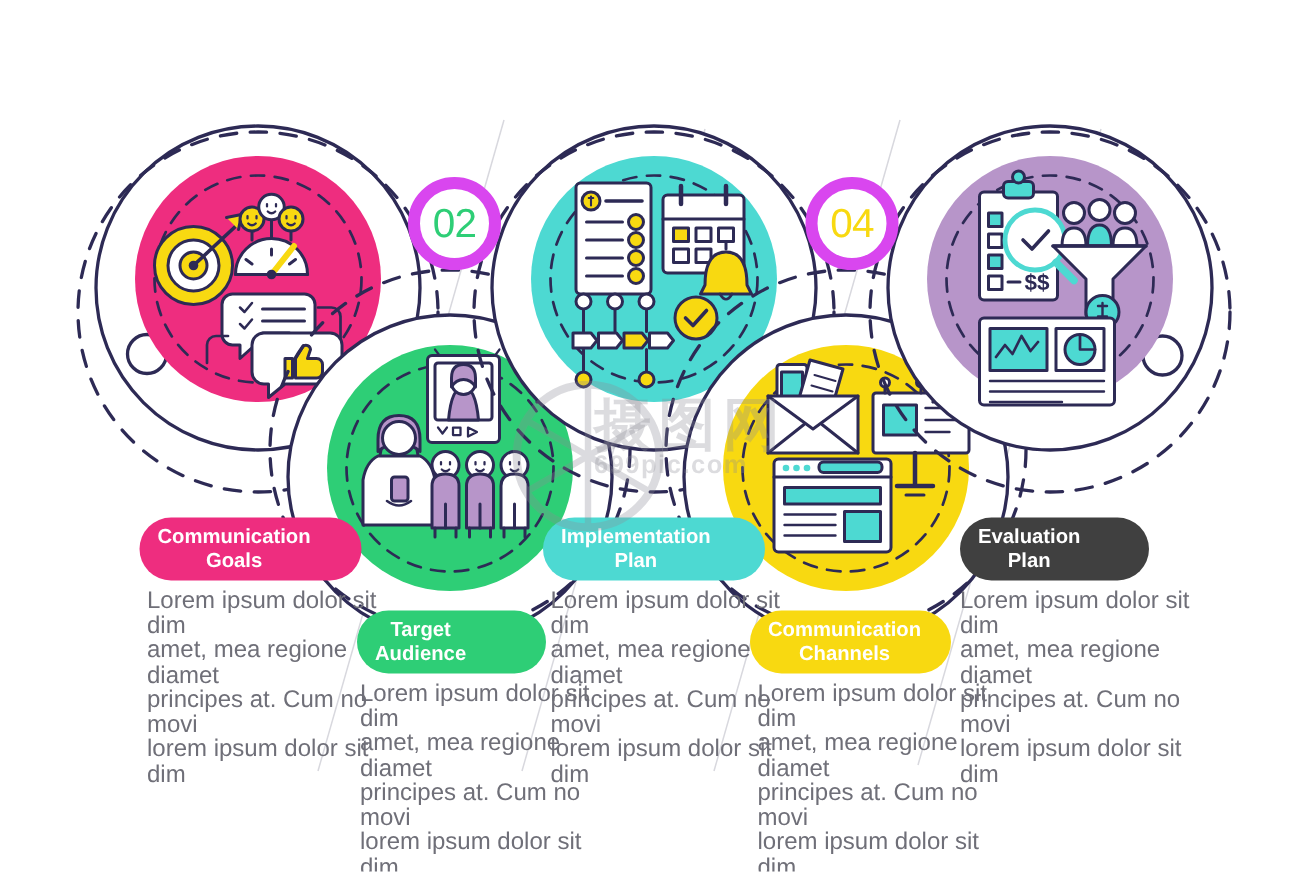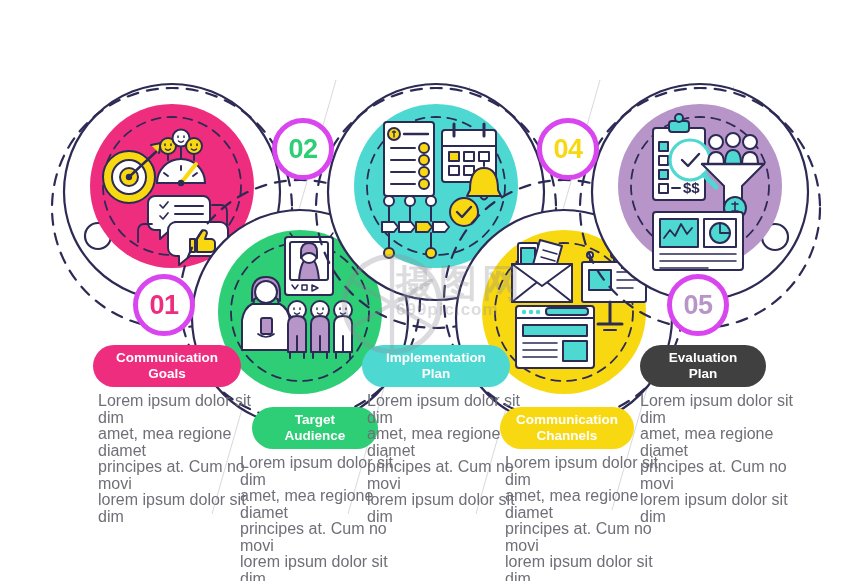--- a/index.html
+++ b/index.html
@@ -19,41 +19,41 @@
     position:absolute;left:0;top:0;
     width:860px;height:581px;
   }
 
   
   .num-badge{
     position:absolute;
     width:62px;height:62px;
     border-radius:50%;
     background:#ffffff;
-    border:5px solid #d946ef;
+    border:8px solid #d946ef;
     display:flex;align-items:center;justify-content:center;
-    font-size:27px;font-weight:bold;
+    font-size:27px;font-weight:normal;
     letter-spacing:-0.5px;
     box-sizing:border-box;
     z-index:6;
   }
 
   
   .pill{
     position:absolute;
     border-radius:22px;
     color:#ffffff;
     font-weight:bold;
     font-size:13.5px;
     line-height:16px;
     text-align:center;
     padding:7px 12px;
     box-sizing:border-box;
     z-index:7;
-    display:flex;align-items:center;justify-content:center;
+    display:flex;align-items:center;
   }
 
   
   .body-text{
     position:absolute;
     font-size:16px;
     line-height:16.5px;
     color:#6f6f78;
     z-index:7;
     white-space:pre-line;
@@ -357,31 +357,29 @@
           <path d="M664 238 l6 -8 5 6 6 -12 6 10 5 -6" stroke="#2D2A55" stroke-width="1.8"></path>
           <rect x="704" y="219" width="32" height="28" fill="#ffffff"></rect>
           <circle cx="720" cy="233" r="10" fill="#4DD9D2"></circle>
           <path d="M720 223 v10 h10" stroke-width="1.8"></path>
           <path d="M660 254 h76 M660 261 h76 M660 268 h48" stroke-width="1.6"></path>
         </g>
       </g>
     </g>
   </svg>
 
-  <div class="num-badge" style="left:133px;top:274px;color:#EE2D7F;">01</div>
   <div class="num-badge" style="left:272px;top:118px;color:#2ECE76;">02</div>
   <div class="num-badge" style="left:537px;top:118px;color:#F8D911;text-align:right;">04</div>
-  <div class="num-badge" style="left:667px;top:274px;color:#B795C9;">05</div>
 
   <div class="pill" style="left:93px;top:345px;width:148px;height:42px;background:#EE2D7F;">
     <span style="white-space:pre-line;">Communication
 Goals</span>
   </div>
 
-  <div class="pill" style="left:238px;top:407px;width:126px;height:42px;background:#2ECE76;margin-left:14px;">
+  <div class="pill" style="left:238px;top:407px;width:126px;height:42px;background:#2ECE76;">
     <span style="white-space:pre-line;">Target
 Audience</span>
   </div>
 
   <div class="pill" style="left:362px;top:345px;width:148px;height:42px;background:#4DD9D2;">
     <span style="white-space:pre-line;">Implementation
 Plan</span>
   </div>
 
   <div class="pill" style="left:500px;top:407px;width:134px;height:42px;background:#F8D911;">

